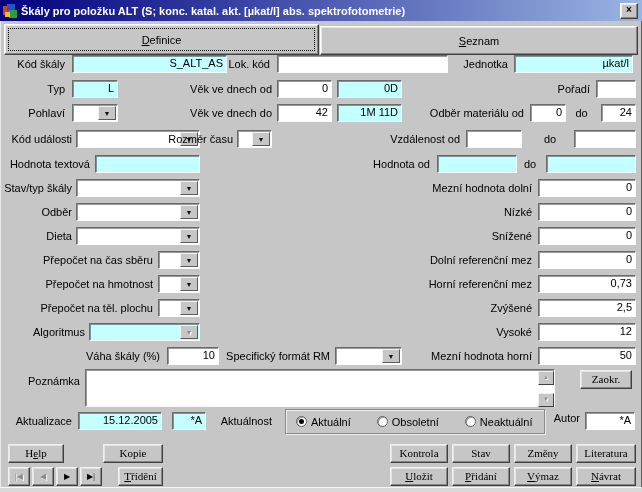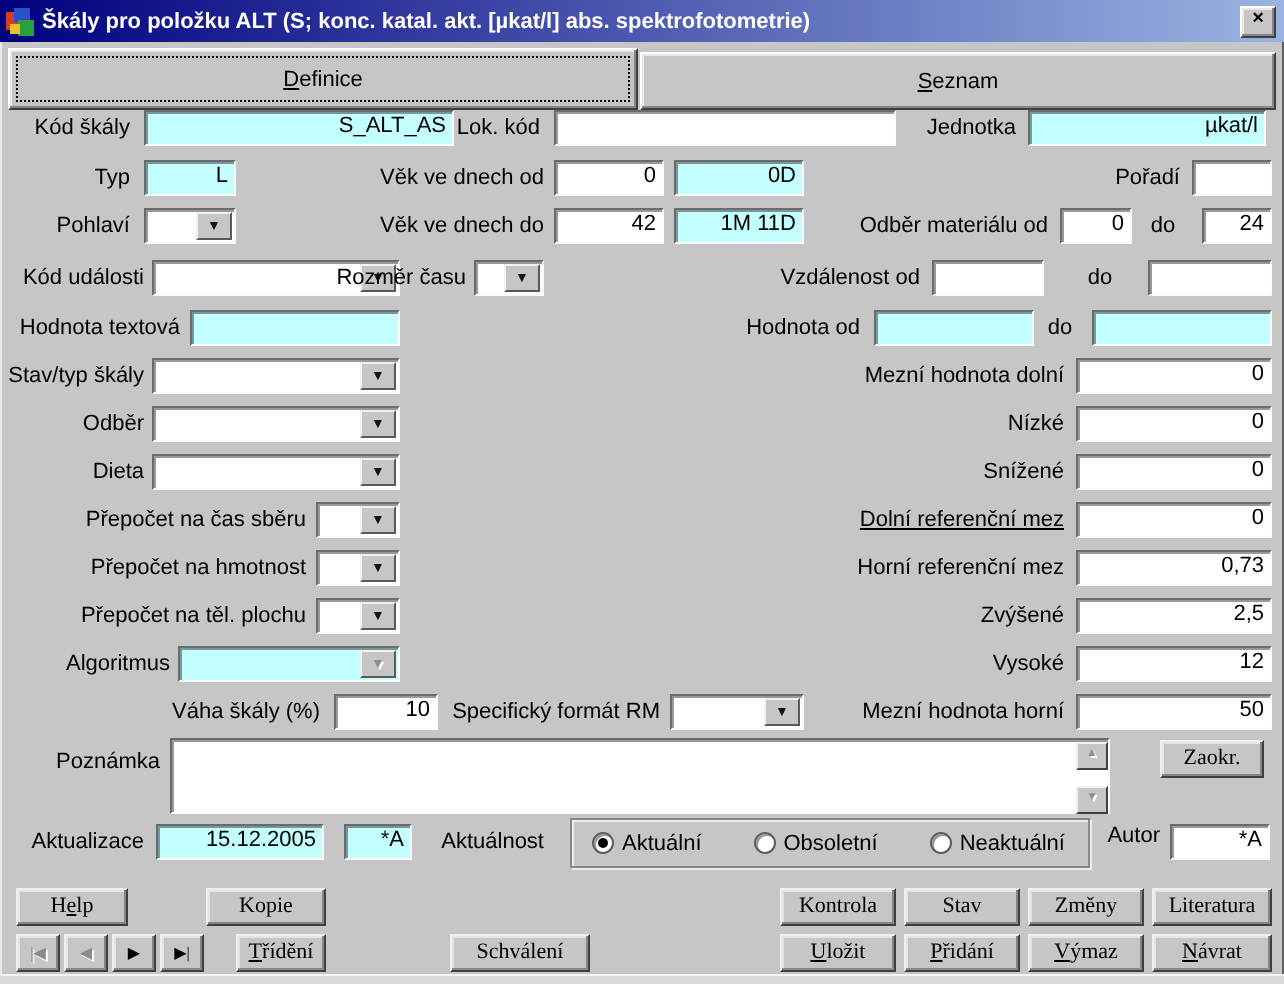--- a/index.html
+++ b/index.html
@@ -140,21 +140,21 @@
   <div class="fld dd" style="left:76px;top:227px;width:124px;">
     <span class="ddarrow">▼</span>
   </div>
   <div class="lbl" style="left:330px;top:227px;width:202px;">Snížené</div>
   <div class="fld num" style="left:538px;top:227px;width:98px;">0</div>
 
   <div class="lbl" style="left:0;top:251px;width:153px;">Přepočet na čas sběru</div>
   <div class="fld dd" style="left:158px;top:251px;width:42px;">
     <span class="ddarrow">▼</span>
   </div>
-  <div class="lbl" style="left:330px;top:251px;width:202px;text-decoration:underline;">Dolní referenční mez</div>
+  <div class="lbl" style="left:330px;top:251px;width:202px;">Dolní referenční mez</div>
   <div class="fld num" style="left:538px;top:251px;width:98px;">0</div>
 
   <div class="lbl" style="left:0;top:275px;width:153px;">Přepočet na hmotnost</div>
   <div class="fld dd" style="left:158px;top:275px;width:42px;">
     <span class="ddarrow">▼</span>
   </div>
   <div class="lbl" style="left:330px;top:275px;width:202px;">Horní referenční mez</div>
   <div class="fld num" style="left:538px;top:275px;width:98px;">0,73</div>
 
   <div class="lbl" style="left:0;top:299px;width:153px;">Přepočet na těl. plochu</div>
@@ -213,20 +213,19 @@
   <div class="btn" style="left:390px;top:444px;width:58px;">Kontrola</div>
   <div class="btn" style="left:452px;top:444px;width:58px;">Stav</div>
   <div class="btn" style="left:514px;top:444px;width:58px;">Změny</div>
   <div class="btn" style="left:576px;top:444px;width:60px;">Literatura</div>
 
   <div class="btn dis" style="left:8px;top:467px;width:22px;font-size:8px;">|◀</div>
   <div class="btn dis" style="left:32px;top:467px;width:22px;font-size:8px;">◀</div>
   <div class="btn" style="left:56px;top:467px;width:22px;font-size:8px;">▶</div>
   <div class="btn" style="left:80px;top:467px;width:22px;font-size:8px;">▶|</div>
   <div class="btn" style="left:118px;top:467px;width:45px;"><u>T</u>řídění</div>
-  <div class="btn" style="left:225px;top:467px;width:70px;">Schválení</div>
   <div class="btn" style="left:390px;top:467px;width:58px;"><u>U</u>ložit</div>
   <div class="btn" style="left:452px;top:467px;width:58px;"><u>P</u>řidání</div>
   <div class="btn" style="left:514px;top:467px;width:58px;"><u>V</u>ýmaz</div>
   <div class="btn" style="left:576px;top:467px;width:60px;"><u>N</u>ávrat</div>
 
   <div class="bottom-edge"></div>
 </div>
 
 </body></html>

